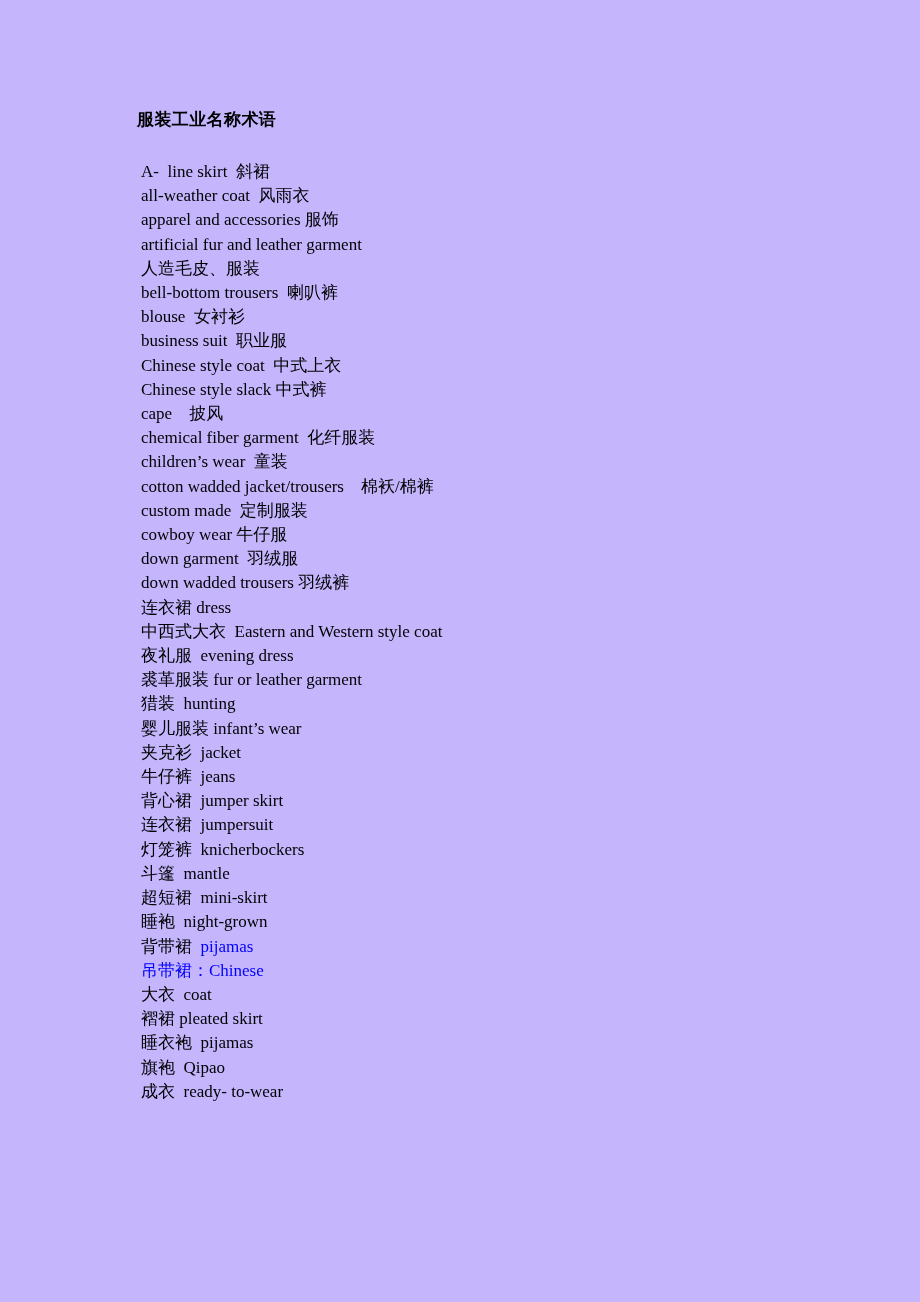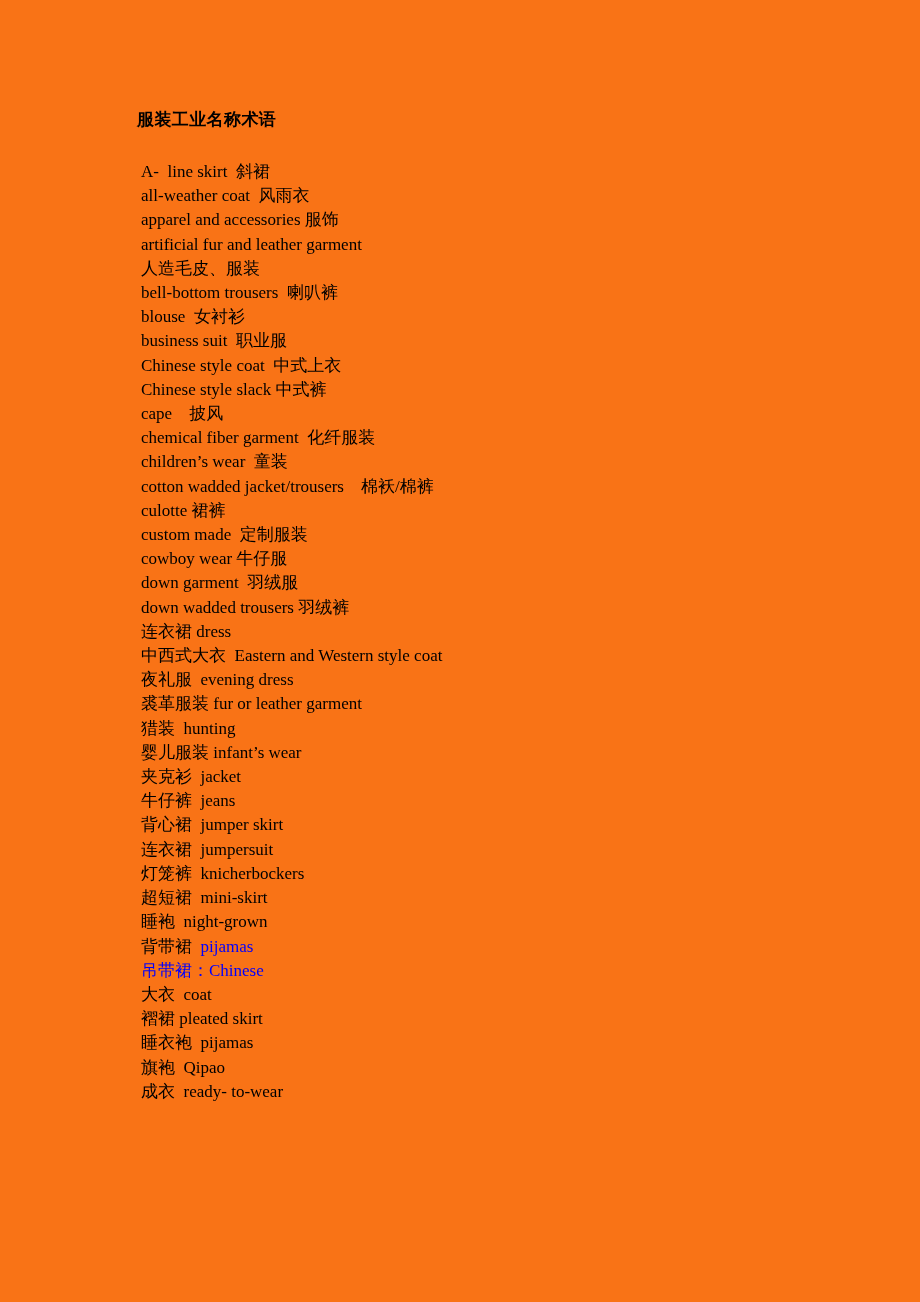--- a/index.html
+++ b/index.html
@@ -17,21 +17,21 @@
     color: #000000;
     -webkit-font-smoothing: antialiased;
   }
 
   .page {
     position: absolute;
     left: 0;
     top: 0;
     width: 920px;
     height: 1302px;
-    background: #f97316;
+    background: #c4b5fd;
   }
 
   .content {
     position: absolute;
     left: 137px;
     top: 108px;
     width: 700px;
   }
 
   .doc-title {
@@ -93,36 +93,36 @@
         <div class="term-line"><span class="seg">人造毛皮、服装</span></div>
         <div class="term-line"><span class="seg">bell-bottom trousers  喇叭裤</span></div>
         <div class="term-line"><span class="seg">blouse  女衬衫</span></div>
         <div class="term-line"><span class="seg">business suit  职业服</span></div>
         <div class="term-line"><span class="seg">Chinese style coat  中式上衣</span></div>
         <div class="term-line"><span class="seg">Chinese style slack 中式裤</span></div>
         <div class="term-line"><span class="seg">cape    披风</span></div>
         <div class="term-line"><span class="seg">chemical fiber garment  化纤服装</span></div>
         <div class="term-line"><span class="seg">children’s wear  童装</span></div>
         <div class="term-line"><span class="seg">cotton wadded jacket/trousers    棉袄/棉裤</span></div>
-        <div class="term-line"><span class="seg">culotte 裙裤</span></div>
         <div class="term-line"><span class="seg">custom made  定制服装</span></div>
         <div class="term-line"><span class="seg">cowboy wear 牛仔服</span></div>
         <div class="term-line"><span class="seg">down garment  羽绒服</span></div>
         <div class="term-line"><span class="seg">down wadded trousers 羽绒裤</span></div>
         <div class="term-line"><span class="seg">连衣裙 dress</span></div>
         <div class="term-line"><span class="seg">中西式大衣  Eastern and Western style coat</span></div>
         <div class="term-line"><span class="seg">夜礼服  evening dress</span></div>
         <div class="term-line"><span class="seg">裘革服装 fur or leather garment</span></div>
         <div class="term-line"><span class="seg">猎装  hunting</span></div>
         <div class="term-line"><span class="seg">婴儿服装 infant’s wear</span></div>
         <div class="term-line"><span class="seg">夹克衫  jacket</span></div>
         <div class="term-line"><span class="seg">牛仔裤  jeans</span></div>
         <div class="term-line"><span class="seg">背心裙  jumper skirt</span></div>
         <div class="term-line"><span class="seg">连衣裙  jumpersuit</span></div>
         <div class="term-line"><span class="seg">灯笼裤  knicherbockers</span></div>
+        <div class="term-line"><span class="seg">斗篷  mantle</span></div>
         <div class="term-line"><span class="seg">超短裙  mini-skirt</span></div>
         <div class="term-line"><span class="seg">睡袍  night-grown</span></div>
         <div class="term-line"><span class="seg">背带裙  </span><span class="seg" style="color: rgb(0, 0, 255);">pijamas</span></div>
         <div class="term-line blue"><span class="seg" style="color: rgb(0, 0, 255);">吊带裙：Chinese</span></div>
         <div class="term-line"><span class="seg">大衣  coat</span></div>
         <div class="term-line"><span class="seg">褶裙 pleated skirt</span></div>
         <div class="term-line"><span class="seg">睡衣袍  pijamas</span></div>
         <div class="term-line"><span class="seg">旗袍  Qipao</span></div>
         <div class="term-line"><span class="seg">成衣  ready- to-wear</span></div>
       </div>

